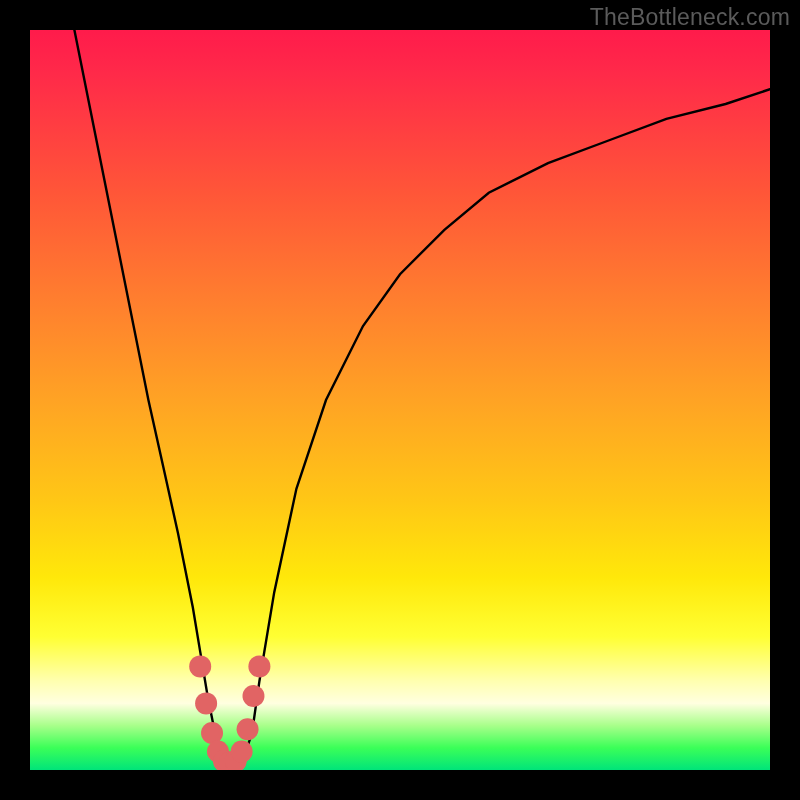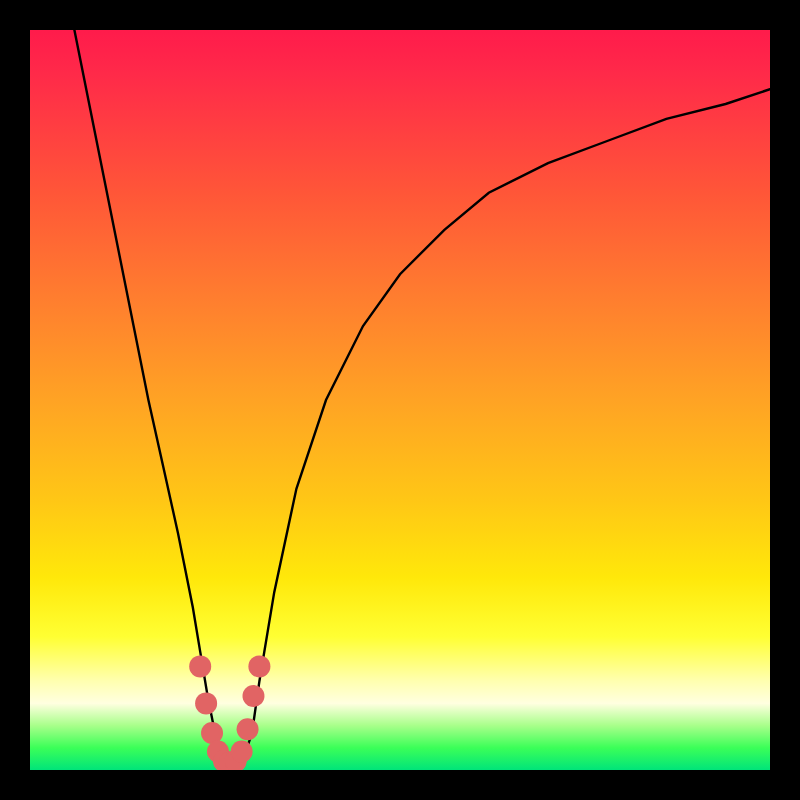--- a/index.html
+++ b/index.html
@@ -64,20 +64,21 @@
     left: 0;
     top: 0;
     width: 740px;
     height: 740px;
   }
 </style>
 </head>
 <body>
 
 <div class="frame">
+  <div class="watermark">TheBottleneck.com</div>
 
   <div class="plot">
     <div class="gradient"></div>
     <svg class="curve" viewBox="0 0 740 740" preserveAspectRatio="none">
       <path id="curve-path" fill="none" stroke="#000" stroke-width="2.4" stroke-linecap="round" d="M44.40 0.00 L59.20 74.00 L74.00 148.00 L88.80 222.00 L103.60 296.00 L118.40 370.00 L133.20 436.60 L148.00 503.20 L162.80 577.20 L170.20 621.60 L177.60 666.00 L185.00 703.00 L192.40 725.20 L199.80 732.60 L207.20 732.60 L214.60 725.20 L222.00 703.00 L229.40 651.20 L244.20 562.40 L266.40 458.80 L296.00 370.00 L333.00 296.00 L370.00 244.20 L414.40 199.80 L458.80 162.80 L518.00 133.20 L577.20 111.00 L636.40 88.80 L695.60 74.00 L740.00 59.20"></path>
       <g id="dots">
           <circle cx="170.20" cy="636.40" r="11" fill="#e16464"></circle>
           <circle cx="176.12" cy="673.40" r="11" fill="#e16464"></circle>
           <circle cx="182.04" cy="703.00" r="11" fill="#e16464"></circle>
           <circle cx="187.96" cy="721.50" r="11" fill="#e16464"></circle>

